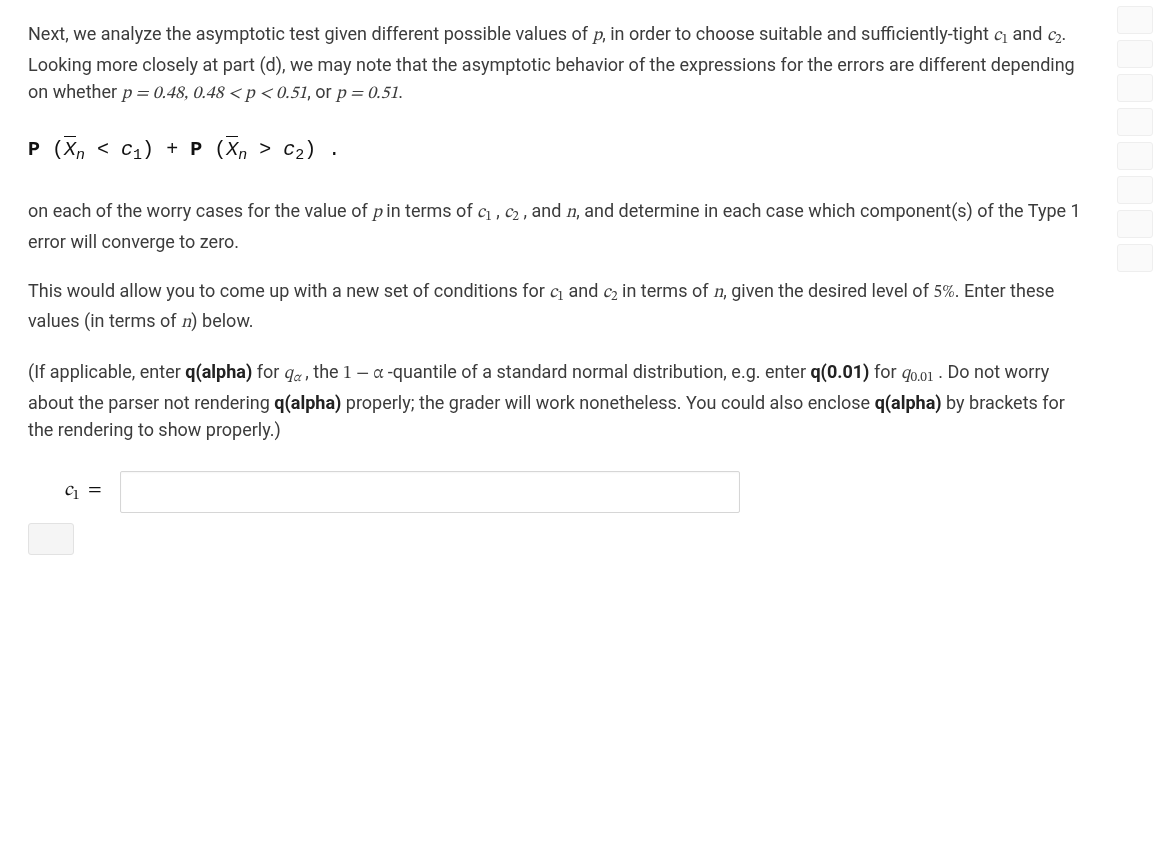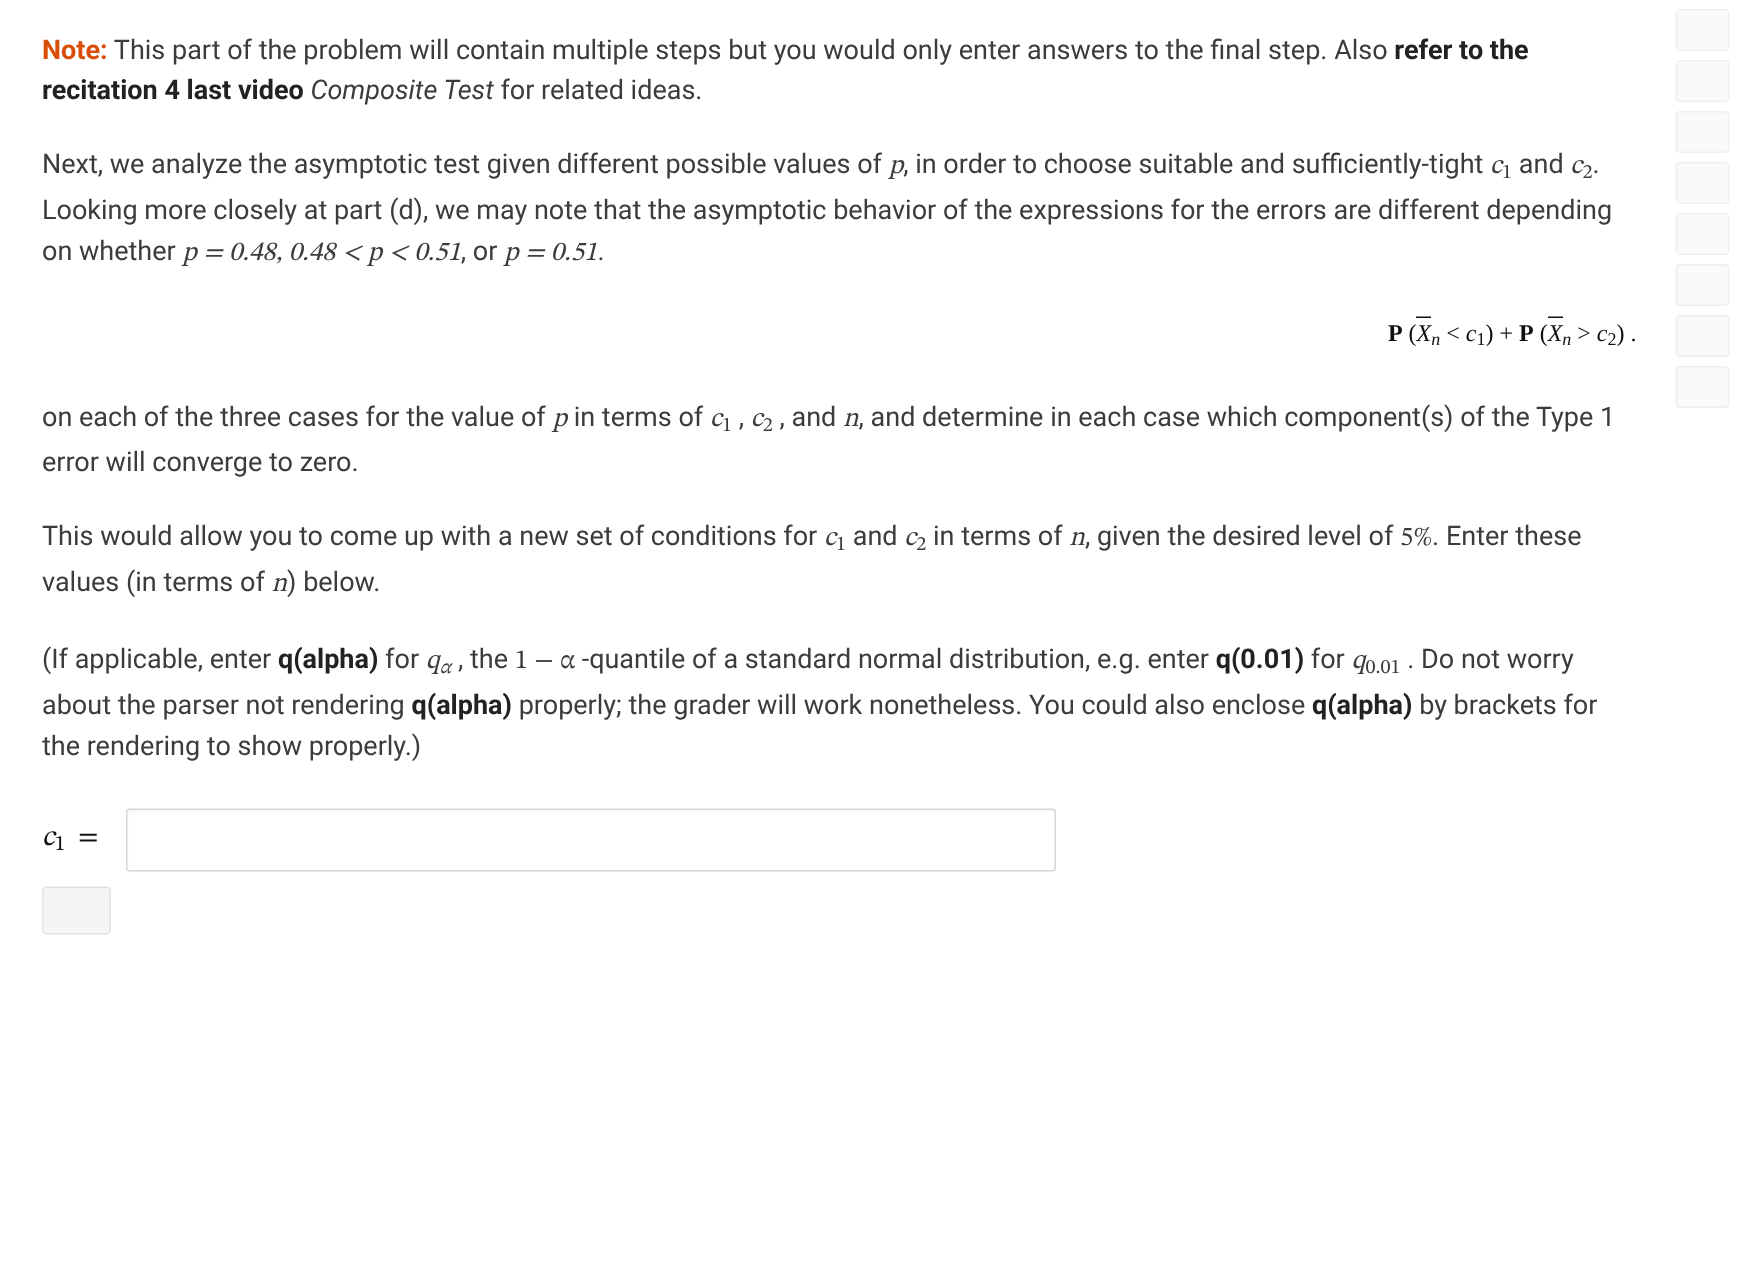--- a/index.html
+++ b/index.html
@@ -32,23 +32,23 @@
       border-radius: 3px;
       background: #fafafa;
     }
     .para { margin-bottom: 22px; }
     .note-label { color: #d94f0a; font-weight: 700; }
     .bold { font-weight: 700; color: #222; }
     .ital { font-style: italic; }
     .math { font-family: "Cambria Math", "STIX Two Math", "Latin Modern Math", Georgia, serif; }
     .math i { font-style: italic; }
     .mathblock {
-      font-family: Liberation Serif, serif;
-      font-size: 16px;
-      text-align: right;
+      font-family: Liberation Mono, monospace;
+      font-size: 20px;
+      text-align: left;
       margin: 28px 0 30px 0;
       color: #111;
     }
     .overline {
       position: relative;
       display: inline-block;
     }
     .overline::before {
       content: '';
       position: absolute;
@@ -57,20 +57,21 @@
       right: 0;
       height: 1px;
       background: currentColor;
     }
     sub { font-size: 0.75em; vertical-align: -0.25em; }
     .answer-row {
       display: flex;
       align-items: center;
       gap: 18px;
       margin-top: 28px;
+      margin-left: 36px;
     }
     .answer-label {
       font-family: "Cambria Math", "STIX Two Math", "Latin Modern Math", Georgia, serif;
       font-size: 19px;
       color: #111;
       font-style: italic;
     }
     .answer-label .eq { font-style: normal; margin-left: 4px; }
     .answer-input {
       width: 620px;
@@ -100,35 +101,32 @@
   <div class="rail-box"></div>
   <div class="rail-box"></div>
   <div class="rail-box"></div>
   <div class="rail-box"></div>
   <div class="rail-box"></div>
   <div class="rail-box"></div>
 </div>
 
 <div style="padding-right:40px;">
 
-  <p class="para">
-    <span class="note-label">Note:</span><span> This part of the problem will contain multiple steps but you would only enter answers to the final step. Also </span><span class="bold">refer to the recitation 4 last video</span><span class="ital"> Composite Test</span><span> for related ideas.</span>
-  </p>
 
   <p class="para">
     <span>Next, we analyze the asymptotic test given different possible values of </span><span class="math"><i>p</i></span><span>, in order to choose suitable and sufficiently-tight </span><span class="math"><i>c</i><sub>1</sub></span><span> and </span><span class="math"><i>c</i><sub>2</sub></span><span>. Looking more closely at part (d), we may note that the asymptotic behavior of the expressions for the errors are different depending on whether </span><span class="math" style="font-style:italic;">p = 0.48, 0.48 &lt; p &lt; 0.51</span><span>, or </span><span class="math" style="font-style:italic;">p = 0.51</span><span>.</span>
   </p>
 
 
   <div class="mathblock">
     <b>P</b><span> (</span><span class="overline"><i>X</i></span><sub><i>n</i></sub><span> &lt; </span><i>c</i><sub>1</sub><span>) </span><span>+ </span><b>P</b><span> (</span><span class="overline"><i>X</i></span><sub><i>n</i></sub><span> &gt; </span><i>c</i><sub>2</sub><span>) .</span>
   </div>
 
   <p class="para">
-    <span>on each of the three cases for the value of </span><span class="math"><i>p</i></span><span> in terms of </span><span class="math"><i>c</i><sub>1</sub></span><span> , </span><span class="math"><i>c</i><sub>2</sub></span><span> , and </span><span class="math"><i>n</i></span><span>, and determine in each case which component(s) of the Type 1 error will converge to zero.</span>
+    <span>on each of the worry cases for the value of </span><span class="math"><i>p</i></span><span> in terms of </span><span class="math"><i>c</i><sub>1</sub></span><span> , </span><span class="math"><i>c</i><sub>2</sub></span><span> , and </span><span class="math"><i>n</i></span><span>, and determine in each case which component(s) of the Type 1 error will converge to zero.</span>
   </p>
 
   <p class="para">
     <span>This would allow you to come up with a new set of conditions for </span><span class="math"><i>c</i><sub>1</sub></span><span> and </span><span class="math"><i>c</i><sub>2</sub></span><span> in terms of </span><span class="math"><i>n</i></span><span>, given the desired level of </span><span class="math">5%</span><span>. Enter these values (in terms of </span><span class="math"><i>n</i></span><span>) below.</span>
   </p>
 
   <p class="para">
     <span>(If applicable, enter </span><span class="bold">q(alpha)</span><span> for </span><span class="math"><i>q</i><sub><i>α</i></sub></span><span> , the </span><span class="math"> 1 − α </span><span>-quantile of a standard normal distribution, e.g. enter </span><span class="bold">q(0.01)</span><span> for </span><span class="math"><i>q</i><sub>0.01</sub></span><span> . Do not worry about the parser not rendering </span><span class="bold">q(alpha)</span><span> properly; the grader will work nonetheless. You could also enclose </span><span class="bold">q(alpha)</span><span> by brackets for the rendering to show properly.)</span>
   </p>
 

